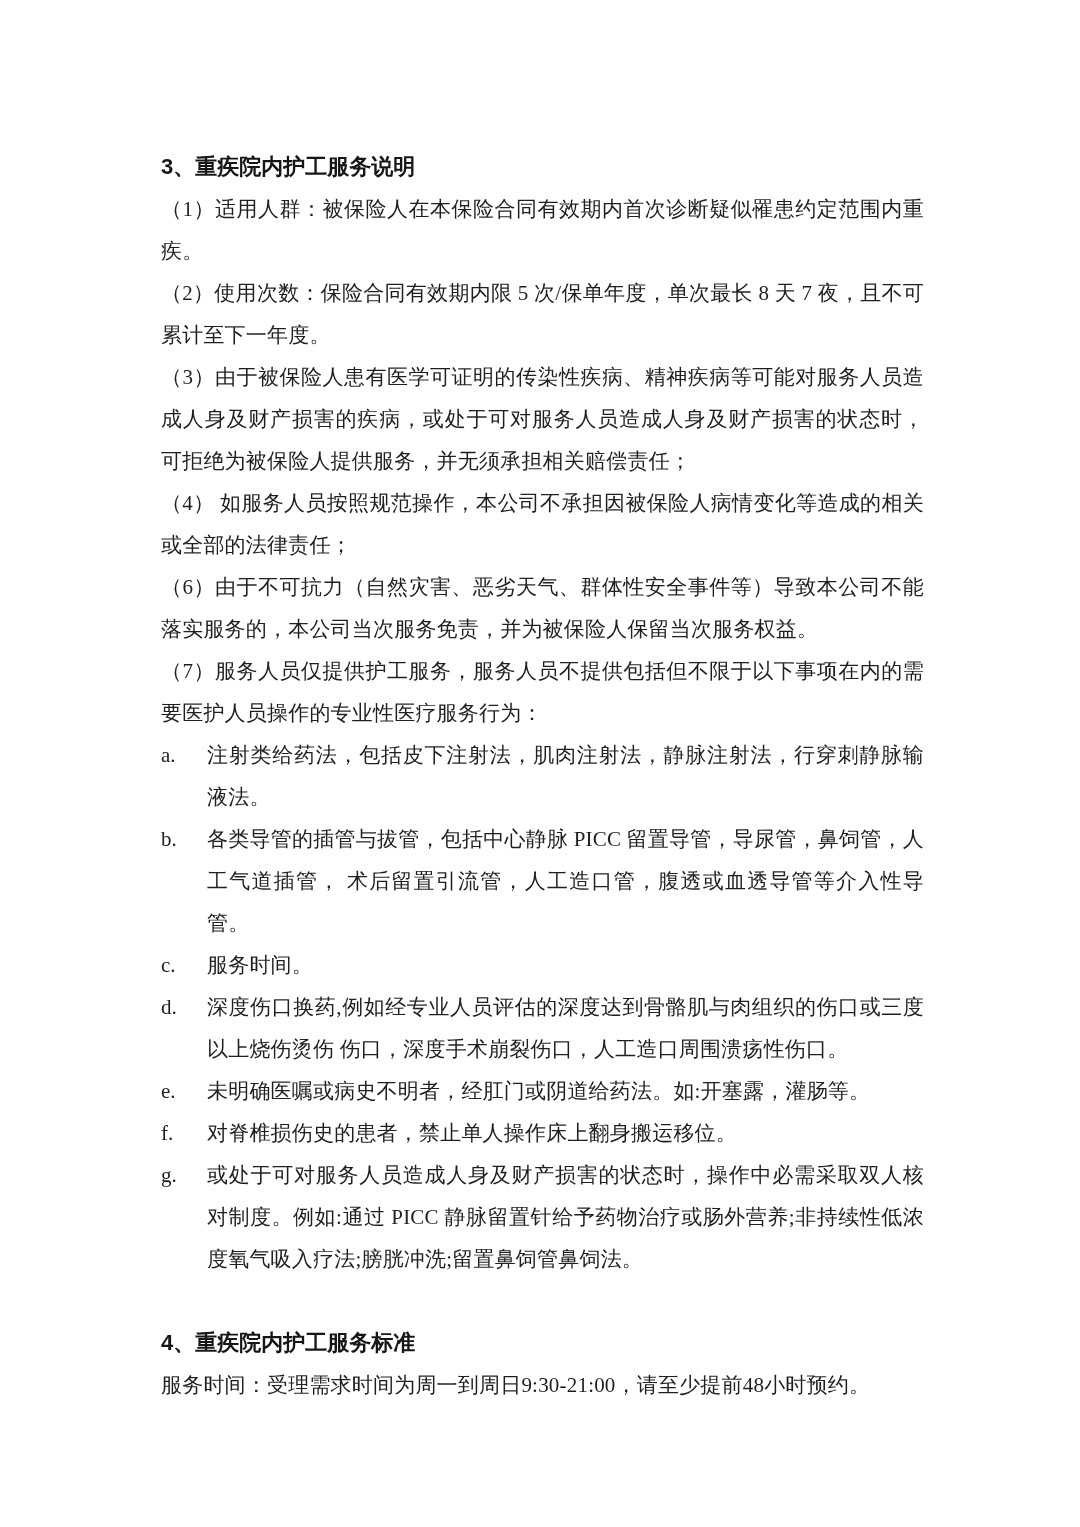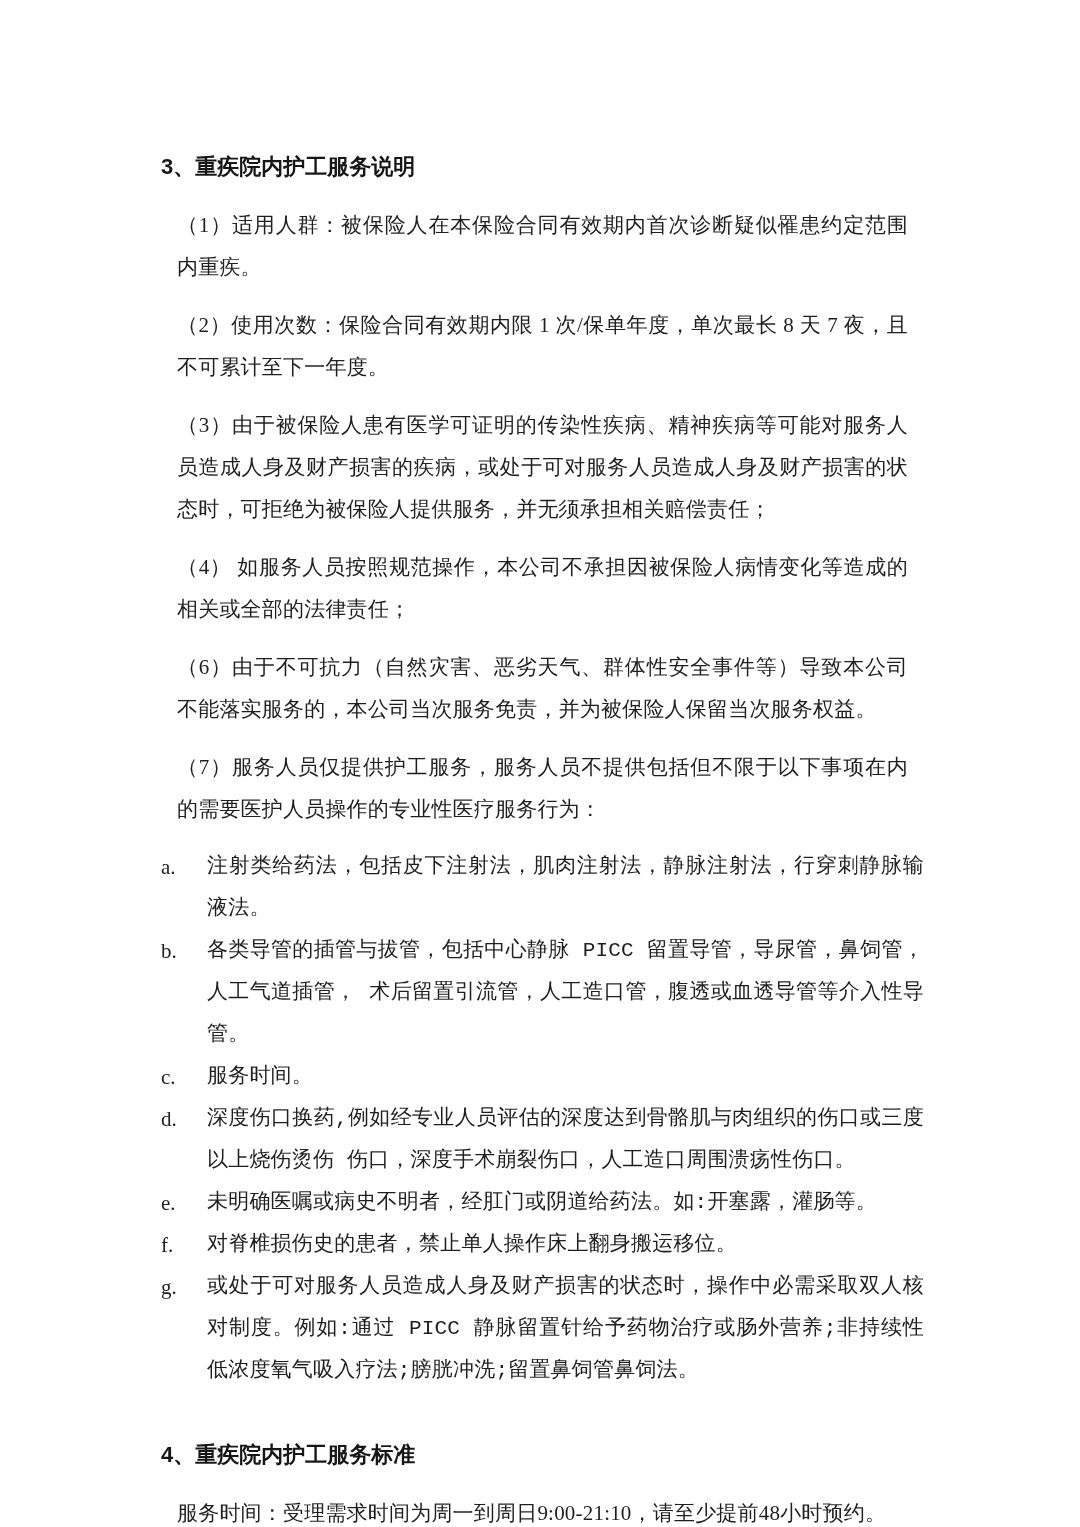--- a/index.html
+++ b/index.html
@@ -27,52 +27,51 @@
     font-family: "Liberation Sans", "DejaVu Sans", sans-serif;
     font-weight: 700;
     font-size: 22px;
     line-height: 42px;
     color: #161616;
   }
   .heading.spaced {
     margin-top: 42px;
   }
   .para {
-    margin: 16px;
+    margin: 0;
     font-size: 21px;
     line-height: 42px;
     text-align: justify;
     letter-spacing: 0.2px;
   }
   .list-item {
     display: flex;
     font-size: 21px;
     line-height: 42px;
   }
   .list-marker {
     flex: none;
     width: 46px;
   }
   .list-text {
     flex: 1;
     text-align: justify;
     letter-spacing: 0.2px;
-    font-family: Liberation Mono, monospace;
   }
 </style>
 </head>
 <body>
 
 <div class="page">
   <div class="content">
 
     <h2 class="heading">3、重疾院内护工服务说明</h2>
 
     <p class="para">（1）适用人群：被保险人在本保险合同有效期内首次诊断疑似罹患约定范围内重疾。</p>
-    <p class="para">（2）使用次数：保险合同有效期内限 1 次/保单年度，单次最长 8 天 7 夜，且不可累计至下一年度。</p>
+    <p class="para">（2）使用次数：保险合同有效期内限 5 次/保单年度，单次最长 8 天 7 夜，且不可累计至下一年度。</p>
     <p class="para">（3）由于被保险人患有医学可证明的传染性疾病、精神疾病等可能对服务人员造成人身及财产损害的疾病，或处于可对服务人员造成人身及财产损害的状态时，可拒绝为被保险人提供服务，并无须承担相关赔偿责任；</p>
     <p class="para">（4） 如服务人员按照规范操作，本公司不承担因被保险人病情变化等造成的相关或全部的法律责任；</p>
     <p class="para">（6）由于不可抗力（自然灾害、恶劣天气、群体性安全事件等）导致本公司不能落实服务的，本公司当次服务免责，并为被保险人保留当次服务权益。</p>
     <p class="para">（7）服务人员仅提供护工服务，服务人员不提供包括但不限于以下事项在内的需要医护人员操作的专业性医疗服务行为：</p>
 
     <div class="list-item">
       <span class="list-marker">a.</span>
       <span class="list-text">注射类给药法，包括皮下注射法，肌肉注射法，静脉注射法，行穿刺静脉输液法。</span>
     </div>
     <div class="list-item">
@@ -96,16 +95,16 @@
       <span class="list-text">对脊椎损伤史的患者，禁止单人操作床上翻身搬运移位。</span>
     </div>
     <div class="list-item">
       <span class="list-marker">g.</span>
       <span class="list-text">或处于可对服务人员造成人身及财产损害的状态时，操作中必需采取双人核对制度。例如:通过 PICC 静脉留置针给予药物治疗或肠外营养;非持续性低浓度氧气吸入疗法;膀胱冲洗;留置鼻饲管鼻饲法。</span>
     </div>
 
 
     <h2 class="heading spaced">4、重疾院内护工服务标准</h2>
 
-    <p class="para">服务时间：受理需求时间为周一到周日9:00-21:10，请至少提前48小时预约。</p>
+    <p class="para">服务时间：受理需求时间为周一到周日9:30-21:00，请至少提前48小时预约。</p>
 
   </div>
 </div>
 
 </body></html>

